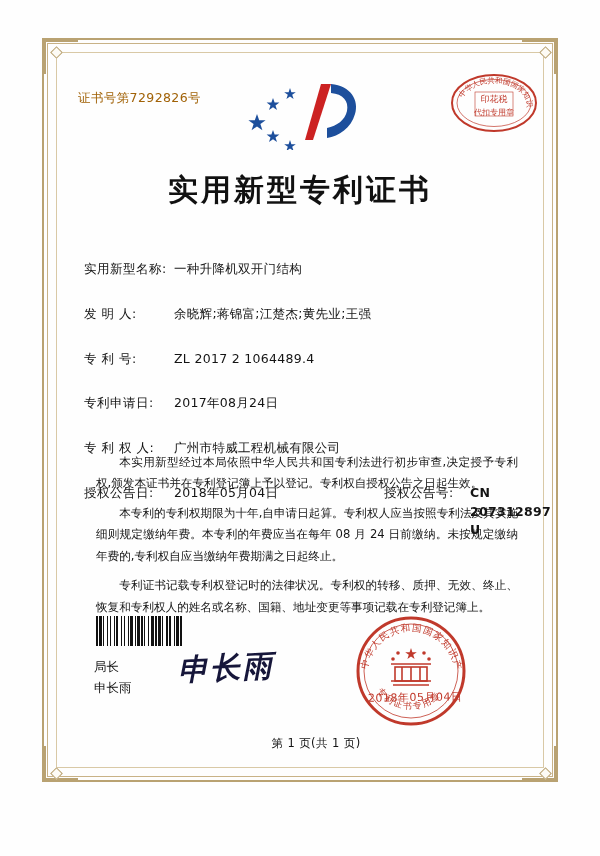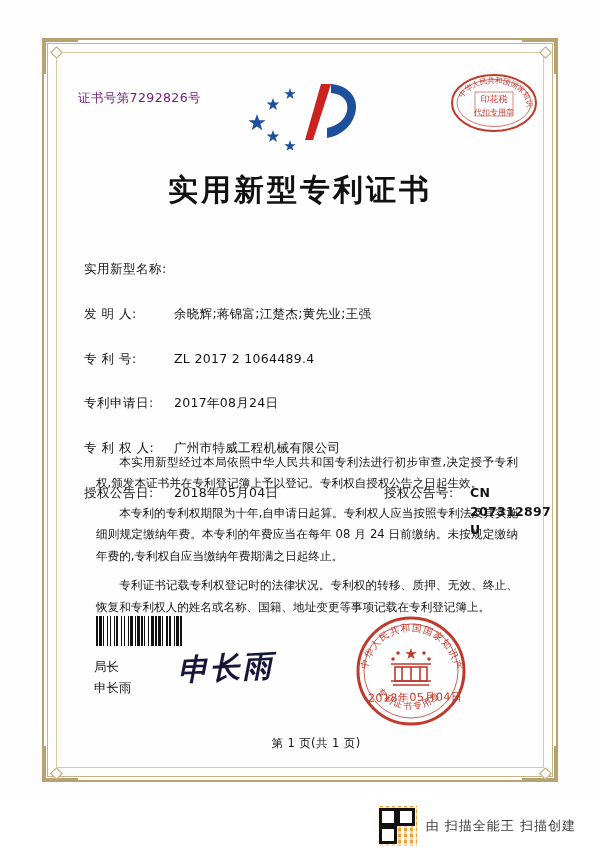--- a/index.html
+++ b/index.html
@@ -68,21 +68,21 @@
   .corner-dot.tr { left: 541px; top: 48px; }
   .corner-dot.bl { left: 52px;  top: 769px; }
   .corner-dot.br { left: 541px; top: 769px; }
 
   
   .cert-number {
     position: absolute;
     left: 78px; top: 90px;
     font-size: 12.5px;
     letter-spacing: 0.4px;
-    color: #701a75;
+    color: #a16207;
   }
 
   
   .logo {
     position: absolute;
     left: 243px; top: 78px;
     width: 120px; height: 72px;
   }
 
   
@@ -316,20 +316,21 @@
       <rect x="26" y="20" width="38" height="24" fill="none" stroke="#c0392b" stroke-width="0.6"></rect>
     </svg>
   </div>
 
   <div class="title">实用新型专利证书</div>
 
   <div class="fields">
 
     <div class="field-row">
       <div class="field-label">实用新型名称:</div>
+      <div class="field-value">一种升降机双开门结构</div>
     </div>
 
     <div class="field-row">
       <div class="field-label">发 明 人:</div>
       <div class="field-value">余晓辉;蒋锦富;江楚杰;黄先业;王强</div>
     </div>
 
     <div class="field-row">
       <div class="field-label">专 利 号:</div>
       <div class="field-value">ZL 2017 2 1064489.4</div>
@@ -447,22 +448,14 @@
         <circle cx="38" cy="44" r="1.8"></circle>
         <circle cx="69" cy="38" r="1.8"></circle>
         <circle cx="74" cy="44" r="1.8"></circle>
       </g>
     </svg>
   </div>
   <div class="seal-date">2018年05月04日</div>
 
   <div class="page-footer">第 1 页(共 1 页)</div>
 
-  <div class="scan-bar">
-    <div class="qr">
-      <div class="qr-corner" style="left:2px;top:2px;"></div>
-      <div class="qr-corner" style="right:2px;top:2px;"></div>
-      <div class="qr-corner" style="left:2px;bottom:2px;"></div>
-    </div>
-    <div class="scan-text">由  扫描全能王  扫描创建</div>
-  </div>
 
 </div>
 
 </body></html>

